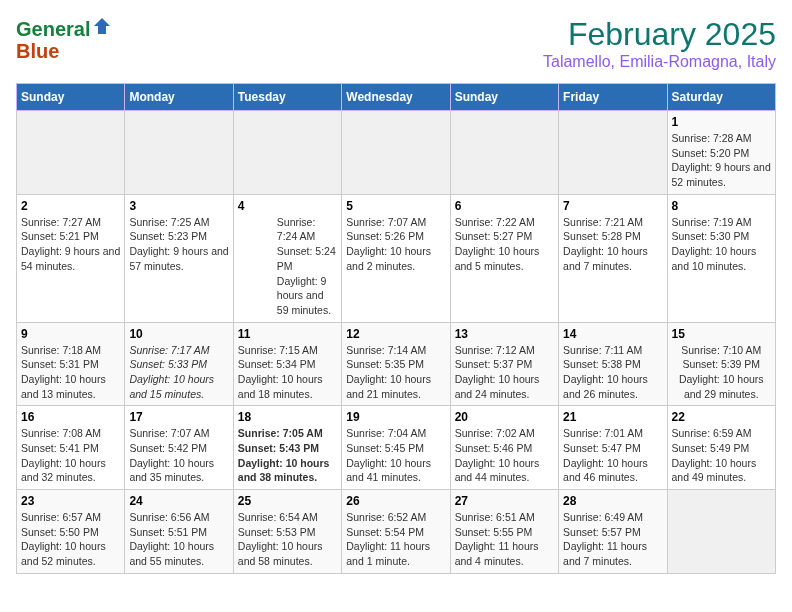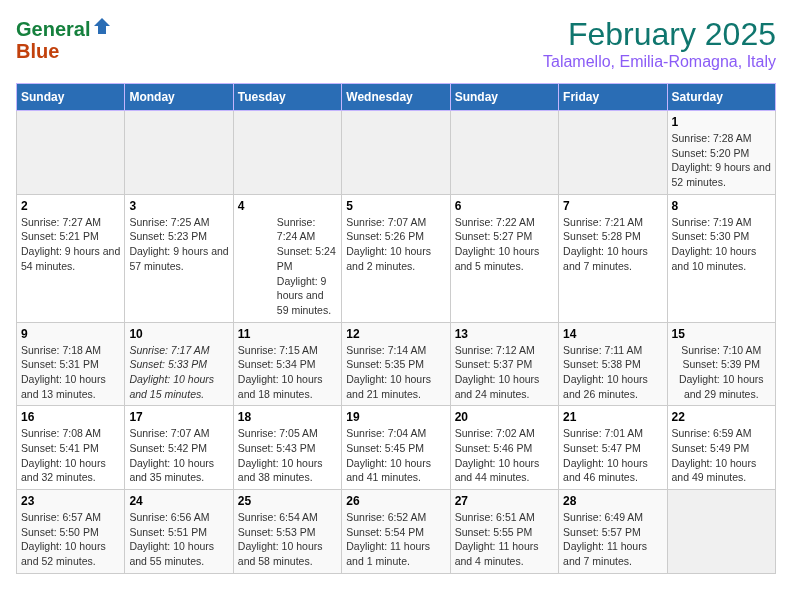--- a/index.html
+++ b/index.html
@@ -233,21 +233,21 @@
 Daylight: 10 hours and 32 minutes.</div>
         </td>
         <td>
           <span class="day-num">17</span>
           <div class="day-info" style="white-space: pre-line;">Sunrise: 7:07 AM
 Sunset: 5:42 PM
 Daylight: 10 hours and 35 minutes.</div>
         </td>
         <td>
           <span class="day-num">18</span>
-          <div class="day-info" style="white-space: pre-line;">Sunrise: 7:05 AM
+          <div class="day-info" style="white-space: pre-line; font-weight: bold;">Sunrise: 7:05 AM
 Sunset: 5:43 PM
 Daylight: 10 hours and 38 minutes.</div>
         </td>
         <td>
           <span class="day-num">19</span>
           <div class="day-info" style="white-space: pre-line;">Sunrise: 7:04 AM
 Sunset: 5:45 PM
 Daylight: 10 hours and 41 minutes.</div>
         </td>
         <td>

